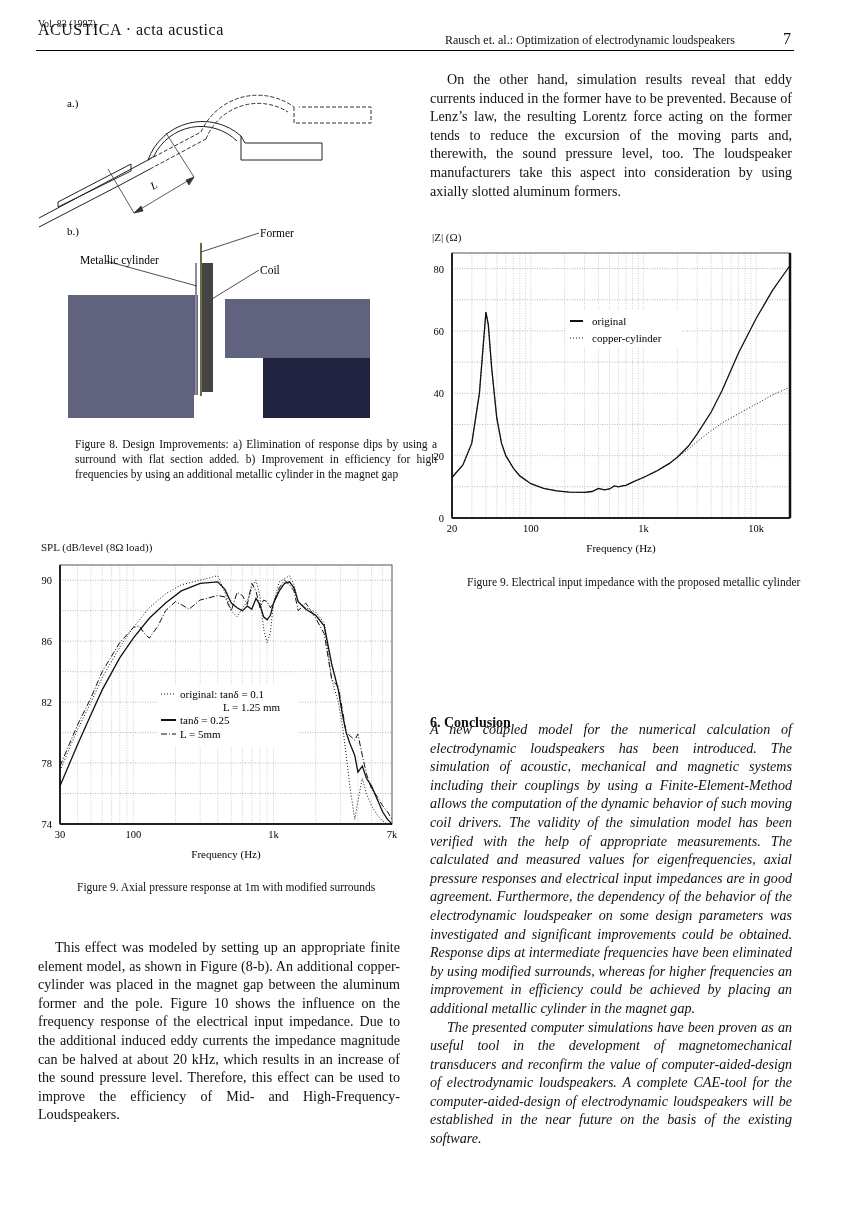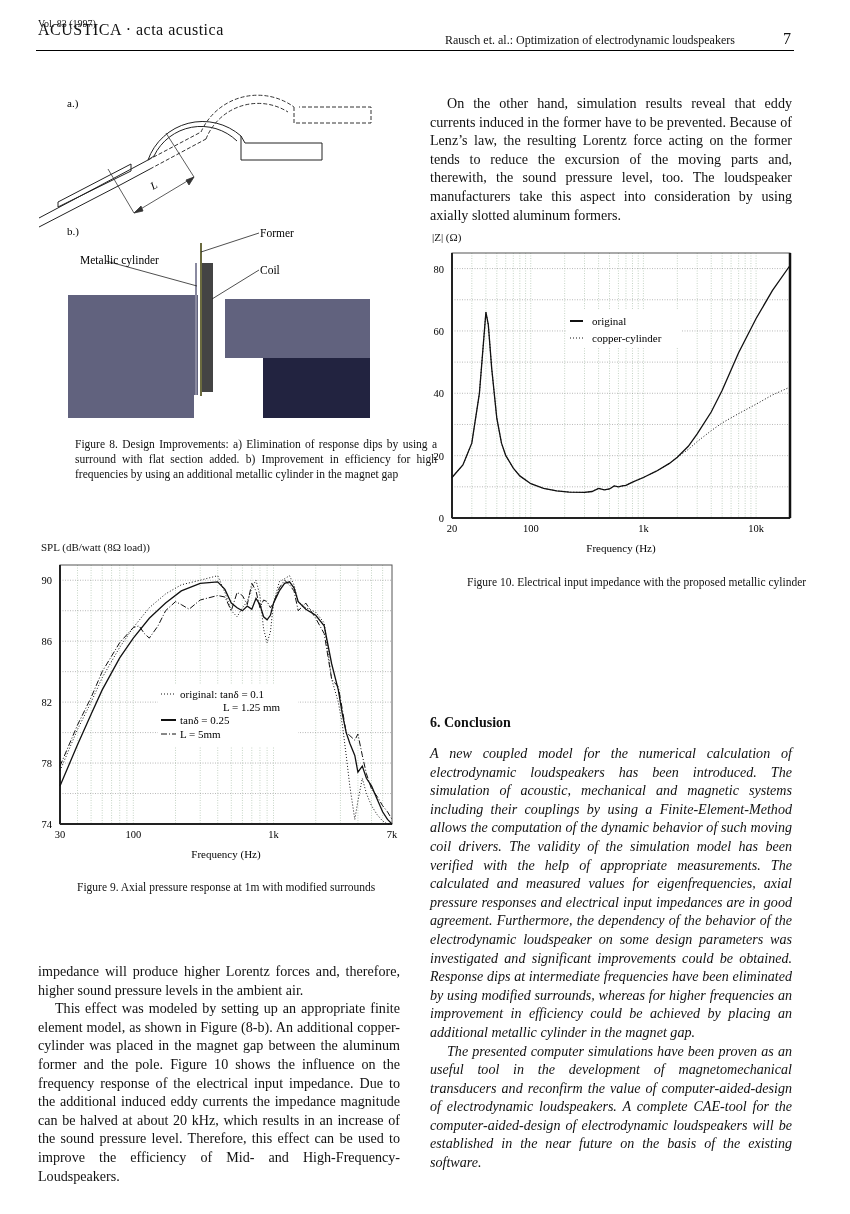--- a/index.html
+++ b/index.html
@@ -3,21 +3,21 @@
 <meta charset="utf-8">
 <style>
   html,body{margin:0;padding:0;background:#fff;}
   body{width:850px;height:1214px;position:relative;overflow:hidden;font-family:"Liberation Serif","DejaVu Serif",serif;color:#111;}
   .abs{position:absolute;}
   .hdr-journal{left:38px;top:21px;font-size:16px;letter-spacing:0.5px;}
   .hdr-vol{left:38px;top:18px;font-size:10px;}
   .hdr-title{left:445px;top:33px;font-size:12px;}
   .hdr-page{left:783px;top:30px;font-size:16px;}
   .hdr-rule{left:36px;top:50px;width:758px;height:1px;background:#000;}
-  .body-text{font-size:14.1px;line-height:18.6px;text-align:justify;margin-top:24px;}
+  .body-text{font-size:14.1px;line-height:18.6px;text-align:justify;}
   .body-text p{margin:0;}
   .indent{text-indent:17px;}
   .caption{font-size:11.5px;line-height:15px;text-align:justify;margin-left:37px;}
   .axis-lbl{font-size:11px;}
   .heading{font-weight:bold;font-size:14px;}
   svg text{font-family:"Liberation Serif","DejaVu Serif",serif;}
 </style>
 </head>
 <body>
 
@@ -73,21 +73,21 @@
       <line x1="70" y1="206" x2="161" y2="231"></line>
       <line x1="176" y1="244" x2="223" y2="215"></line>
     </g>
     <text x="224" y="182" font-size="11.5">Former</text>
     <text x="44" y="209" font-size="11.5">Metallic cylinder</text>
     <text x="224" y="219" font-size="11.5">Coil</text>
   </svg>
 </div>
 <div class="abs caption" style="left:38px;top:437px;width:362px;">Figure 8. Design Improvements: a) Elimination of response dips by using a surround with flat section added. b) Improvement in efficiency for high frequencies by using an additional metallic cylinder in the magnet gap</div>
 
-<div class="abs axis-lbl" style="left:41px;top:541px;">SPL (dB/watt (8Ω load))</div>
+<div class="abs axis-lbl" style="left:41px;top:541px;">SPL (dB/level (8Ω load))</div>
 <svg class="abs" id="fig9" style="left:30px;top:555px;" width="380" height="315">
     <g>
       <line x1="47.51692027200143" x2="47.51692027200143" y1="10" y2="269" stroke="#9fb89f" stroke-width="0.6" stroke-dasharray="1,1.5"></line>
       <line x1="61.10409921669364" x2="61.10409921669364" y1="10" y2="269" stroke="#9fb89f" stroke-width="0.6" stroke-dasharray="1,1.5"></line>
       <line x1="72.20563274990394" x2="72.20563274990394" y1="10" y2="269" stroke="#9fb89f" stroke-width="0.6" stroke-dasharray="1,1.5"></line>
       <line x1="81.59184561119197" x2="81.59184561119197" y1="10" y2="269" stroke="#9fb89f" stroke-width="0.6" stroke-dasharray="1,1.5"></line>
       <line x1="89.72255302190533" x2="89.72255302190533" y1="10" y2="269" stroke="#9fb89f" stroke-width="0.6" stroke-dasharray="1,1.5"></line>
       <line x1="96.89434522780645" x2="96.89434522780645" y1="10" y2="269" stroke="#9fb89f" stroke-width="0.6" stroke-dasharray="1,1.5"></line>
       <line x1="103.30973196659757" x2="103.30973196659757" y1="10" y2="269" stroke="#9fb89f" stroke-width="0.6" stroke-dasharray="1,1.5"></line>
       <line x1="145.51536471650152" x2="145.51536471650152" y1="10" y2="269" stroke="#9fb89f" stroke-width="0.6" stroke-dasharray="1,1.5"></line>
@@ -136,21 +136,20 @@
       <text x="193" y="156" font-size="11">L = 1.25 mm</text>
       <line x1="131" x2="146" y1="165" y2="165" stroke="#111" stroke-width="2" stroke-dasharray="none"></line>
       <text x="150" y="169" font-size="11">tanδ = 0.25</text>
       <line x1="131" x2="146" y1="179" y2="179" stroke="#111" stroke-width="1" stroke-dasharray="6,2,1,2"></line>
       <text x="150" y="183" font-size="11">L = 5mm</text>
     </g>
   </svg>
 <div class="abs caption" style="left:40px;top:880px;width:370px;">Figure 9. Axial pressure response at 1m with modified surrounds</div>
 
 <div class="abs body-text" style="left:38px;top:938px;width:362px;">
-  <p>impedance will produce higher Lorentz forces and, therefore, higher sound pressure levels in the ambient air.</p>
   <p class="indent">This effect was modeled by setting up an appropriate finite element model, as shown in Figure (8-b). An additional copper-cylinder was placed in the magnet gap between the aluminum former and the pole. Figure 10 shows the influence on the frequency response of the electrical input impedance. Due to the additional induced eddy currents the impedance magnitude can be halved at about 20 kHz, which results in an increase of the sound pressure level. Therefore, this effect can be used to improve the efficiency of Mid- and High-Frequency-Loudspeakers.</p>
 </div>
 
 <div class="abs body-text" style="left:430px;top:70px;width:362px;">
   <p class="indent">On the other hand, simulation results reveal that eddy currents induced in the former have to be prevented. Because of Lenz’s law, the resulting Lorentz force acting on the former tends to reduce the excursion of the moving parts and, therewith, the sound pressure level, too. The loudspeaker manufacturers take this aspect into consideration by using axially slotted aluminum formers.</p>
 </div>
 
 <div class="abs axis-lbl" style="left:432px;top:231px;">|Z| (Ω)</div>
 <svg class="abs" id="fig10" style="left:420px;top:245px;" width="385" height="315">
     <g>
@@ -206,19 +205,19 @@
     <polyline points="32.0,232.5 42.9,220.0 51.8,198.2 59.4,148.3 63.4,98.4 65.9,67.2 68.3,79.7 71.7,123.4 76.8,173.2 81.5,198.2 85.8,210.6 93.3,223.1 99.8,230.9 110.8,238.7 123.6,243.4 136.7,245.9 149.3,247.1 164.5,247.4 172.0,246.5 178.6,243.4 184.3,244.9 189.5,244.0 194.2,240.9 198.4,241.8 202.3,240.9 206.0,240.3 212.5,237.1 223.4,232.5 236.3,226.2 249.4,218.4 257.3,212.2 268.3,201.3 277.2,188.8 291.2,167.0 302.2,145.2 318.6,107.8 336.1,73.5 352.5,45.4 370.0,20.5" fill="none" stroke="#111" stroke-width="1.3" stroke-dasharray="none"></polyline>
     <polyline points="32.0,232.5 42.9,220.0 51.8,198.2 59.4,148.3 63.4,98.4 65.9,67.2 68.3,79.7 71.7,123.4 76.8,173.2 81.5,198.2 85.8,210.6 93.3,223.1 99.8,230.9 110.8,238.7 123.6,243.4 136.7,245.9 149.3,247.1 164.5,247.4 172.0,246.5 178.6,243.4 184.3,244.9 189.5,244.0 194.2,240.9 198.4,241.8 202.3,240.9 206.0,240.3 212.5,237.1 223.4,232.5 236.3,226.2 249.4,218.4 257.3,212.2 268.3,204.4 277.2,196.6 291.2,185.7 302.2,177.9 318.6,168.6 336.1,159.2 352.5,149.9 370.0,142.1" fill="none" stroke="#111" stroke-width="1" stroke-dasharray="1,2"></polyline>
     <g>
       <rect x="146" y="65" width="115" height="38" fill="#fff"></rect>
       <line x1="150" x2="163" y1="76" y2="76" stroke="#111" stroke-width="2" stroke-dasharray="none"></line>
       <text x="172" y="80" font-size="11">original</text>
       <line x1="150" x2="163" y1="93" y2="93" stroke="#111" stroke-width="1" stroke-dasharray="1,2"></line>
       <text x="172" y="97" font-size="11">copper-cylinder</text>
     </g>
   </svg>
-<div class="abs caption" style="left:430px;top:575px;width:362px;">Figure 10. Electrical input impedance with the proposed metallic cylinder</div>
+<div class="abs caption" style="left:430px;top:575px;width:362px;">Figure 9. Electrical input impedance with the proposed metallic cylinder</div>
 
 <div class="abs heading" style="left:430px;top:684px;margin-top:31px;">6.   Conclusion</div>
 <div class="abs body-text" style="left:430px;top:720px;width:362px;font-style:italic;">
   <p>A new coupled model for the numerical calculation of electrodynamic loudspeakers has been introduced. The simulation of acoustic, mechanical and magnetic systems including their couplings by using a Finite-Element-Method allows the computation of the dynamic behavior of such moving coil drivers. The validity of the simulation model has been verified with the help of appropriate measurements. The calculated and measured values for eigenfrequencies, axial pressure responses and electrical input impedances are in good agreement. Furthermore, the dependency of the behavior of the electrodynamic loudspeaker on some design parameters was investigated and significant improvements could be obtained. Response dips at intermediate frequencies have been eliminated by using modified surrounds, whereas for higher frequencies an improvement in efficiency could be achieved by placing an additional metallic cylinder in the magnet gap.</p>
   <p class="indent">The presented computer simulations have been proven as an useful tool in the development of magnetomechanical transducers and reconfirm the value of computer-aided-design of electrodynamic loudspeakers. A complete CAE-tool for the computer-aided-design of electrodynamic loudspeakers will be established in the near future on the basis of the existing software.</p>
 </div>
 
 </body></html>

